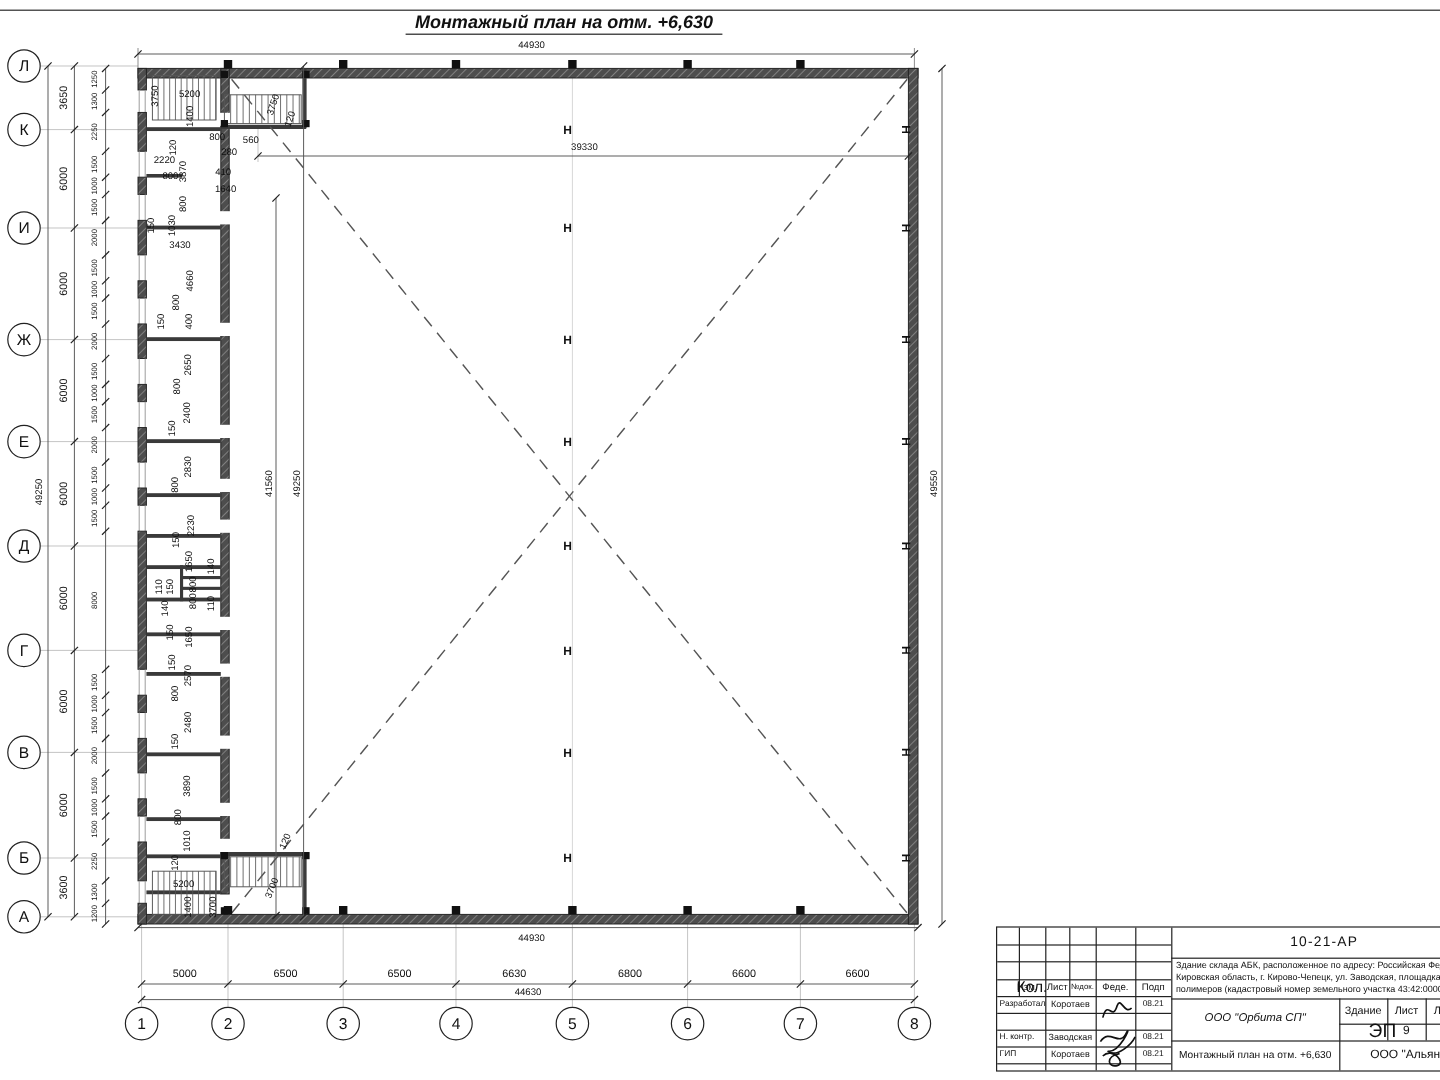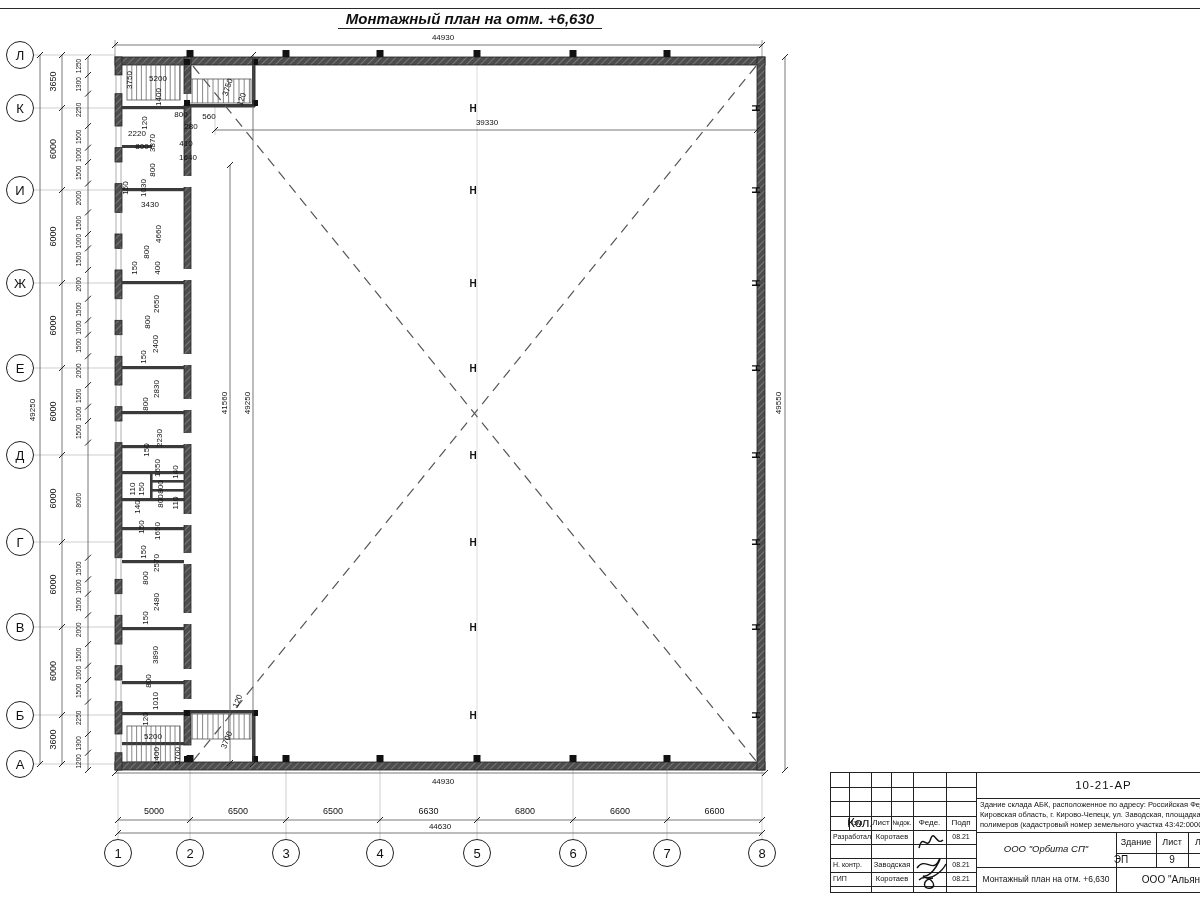--- a/index.html
+++ b/index.html
@@ -502,19 +502,19 @@
     <div class="cell" style="left:145px;top:0;width:255px;height:25px;font-size:11.5px;letter-spacing:1px">10-21-АР</div>
     <div class="desc" style="position:absolute;left:145px;top:25px;width:255px;height:34px;overflow:hidden">
       <div>Здание склада АБК, расположенное по адресу: Российская Феде</div>
       <div>Кировская область, г. Кирово-Чепецк, ул. Заводская, площадка з</div>
       <div>полимеров (кадастровый номер земельного участка 43:42:0000</div>
     </div>
     <div class="cell it" style="left:145px;top:59px;width:140px;height:35px;font-size:9.5px">ООО "Орбита СП"</div>
     <div class="cell" style="left:285px;top:59px;width:40px;height:21px;font-size:9px">Здание</div>
     <div class="cell" style="left:325px;top:59px;width:32px;height:21px;font-size:9px">Лист</div>
     <div class="cell" style="left:357px;top:59px;width:43px;height:21px;font-size:9px">Листов</div>
-    <div class="cell" style="left:270px;top:80px;width:40px;height:14px;font-size:10px">ЭП</div>
+    <div class="cell" style="left:301px;top:80px;width:40px;height:14px;font-size:16px">ЭП</div>
     <div class="cell" style="left:325px;top:80px;width:32px;height:14px;font-size:10px">9</div>
     <div class="cell" style="left:357px;top:80px;width:43px;height:14px;font-size:10px">1</div>
     <div class="cell" style="left:145px;top:94px;width:140px;height:25px;font-size:8.5px">Монтажный план на отм. +6,630</div>
     <div class="cell" style="left:285px;top:94px;width:115px;height:25px;font-size:10px">ООО "Альянс</div>
   </div>
 </div>
 
 </body></html>

